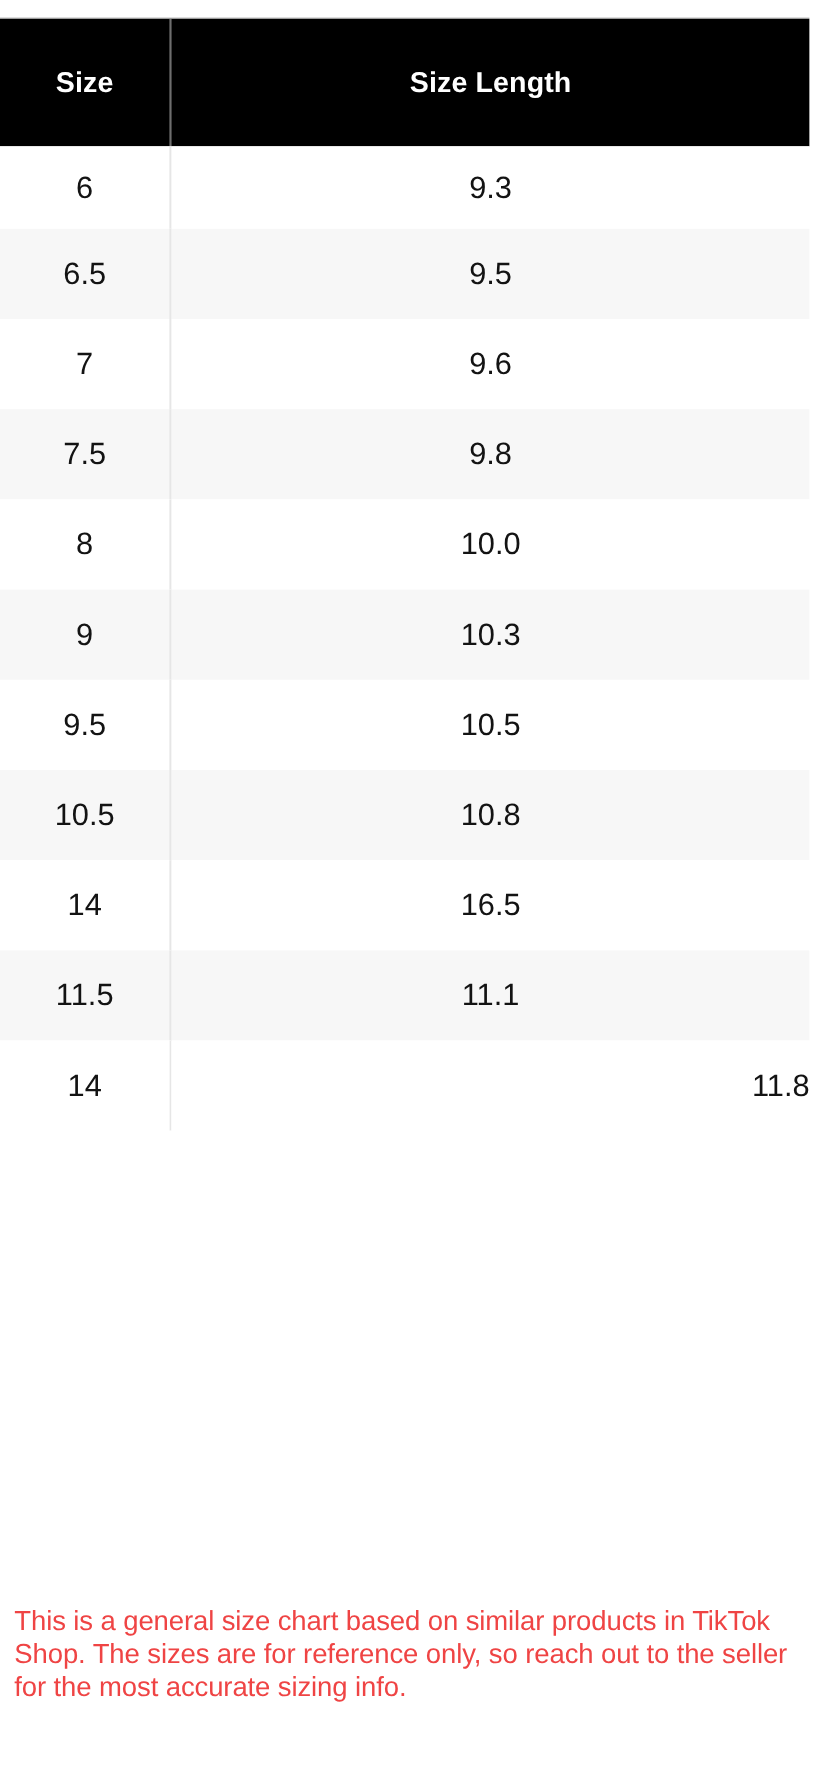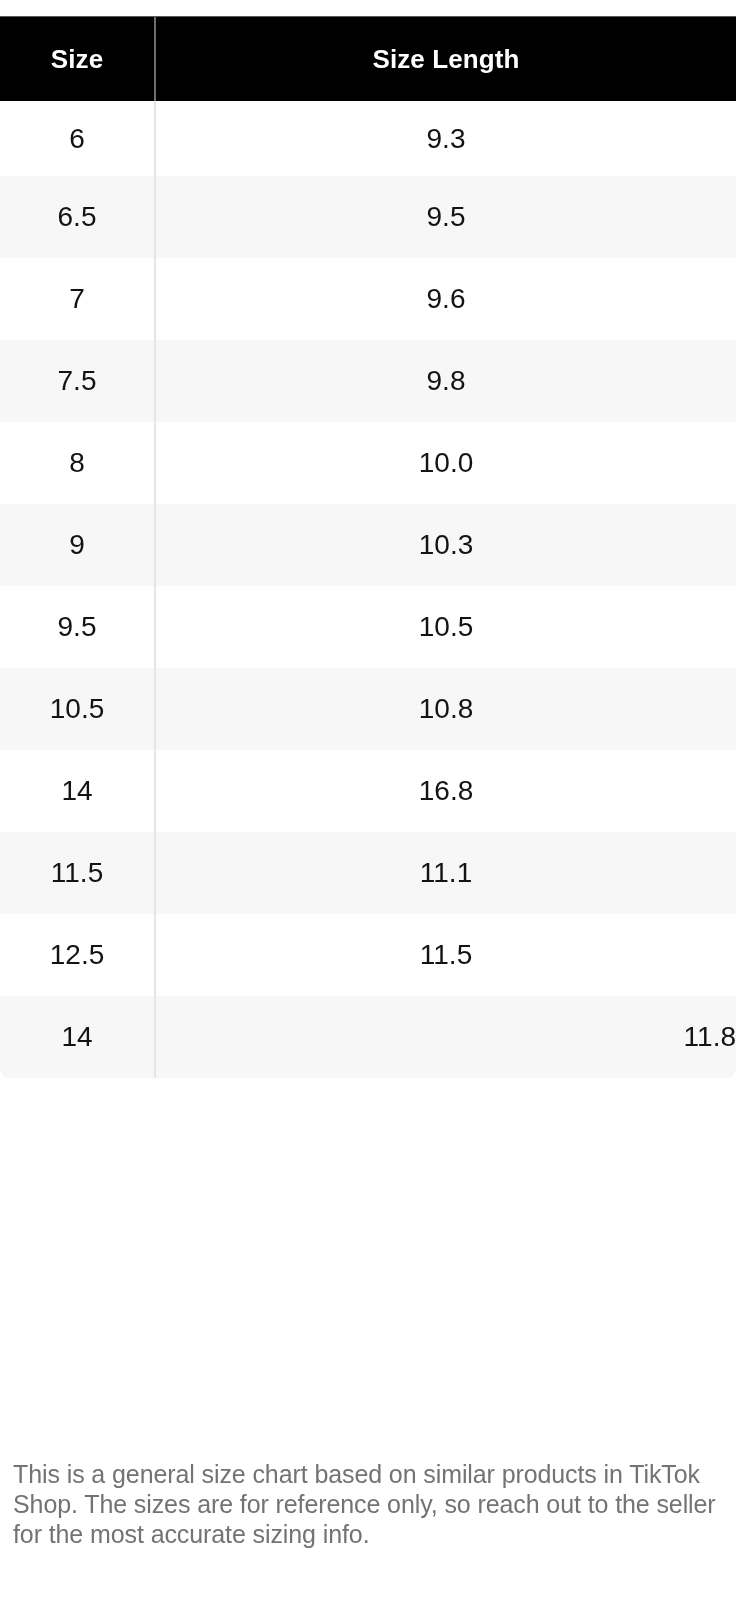--- a/index.html
+++ b/index.html
@@ -44,21 +44,21 @@
 
   table.size-table col.col-size  { width: 156px; }
   table.size-table col.col-value { width: 580px; }
 
   thead tr th {
     background: #000000;
     color: #ffffff;
     font-size: 26px;
     font-weight: bold;
     height: 84px;
-    padding: 0;
+    padding: 16px;
     text-align: center;
     vertical-align: middle;
     letter-spacing: 0.1px;
   }
   thead tr th.th-size {
     border-right: 2px solid #6e6e6e;
   }
 
   tbody tr td {
     height: 82px;
@@ -83,21 +83,21 @@
   tbody tr:last-child td.cell-value { border-bottom-right-radius: 9px; text-align: right; }
 
   
   .footer-note {
     position: absolute;
     left: 13px;
     top: 1459px;
     width: 720px;
     font-size: 25px;
     line-height: 30px;
-    color: #737373;
+    color: #ef4444;
     letter-spacing: -0.1px;
   }
 </style>
 </head>
 <body>
 
 <div class="page">
 
   <div class="chart-wrap">
     <table class="size-table">
@@ -139,29 +139,25 @@
           <tr>
             <td class="cell-size">9.5</td>
             <td class="cell-value">10.5</td>
           </tr>
           <tr>
             <td class="cell-size">10.5</td>
             <td class="cell-value">10.8</td>
           </tr>
           <tr>
             <td class="cell-size">14</td>
-            <td class="cell-value">16.8</td>
+            <td class="cell-value">16.5</td>
           </tr>
           <tr>
             <td class="cell-size">11.5</td>
             <td class="cell-value">11.1</td>
-          </tr>
-          <tr>
-            <td class="cell-size">12.5</td>
-            <td class="cell-value">11.5</td>
           </tr>
           <tr>
             <td class="cell-size">14</td>
             <td class="cell-value">11.8</td>
           </tr>
         </tbody>
     </table>
   </div>
 
   <div class="footer-note">This is a general size chart based on similar products in TikTok Shop. The sizes are for reference only, so reach out to the seller for the most accurate sizing info.</div>

